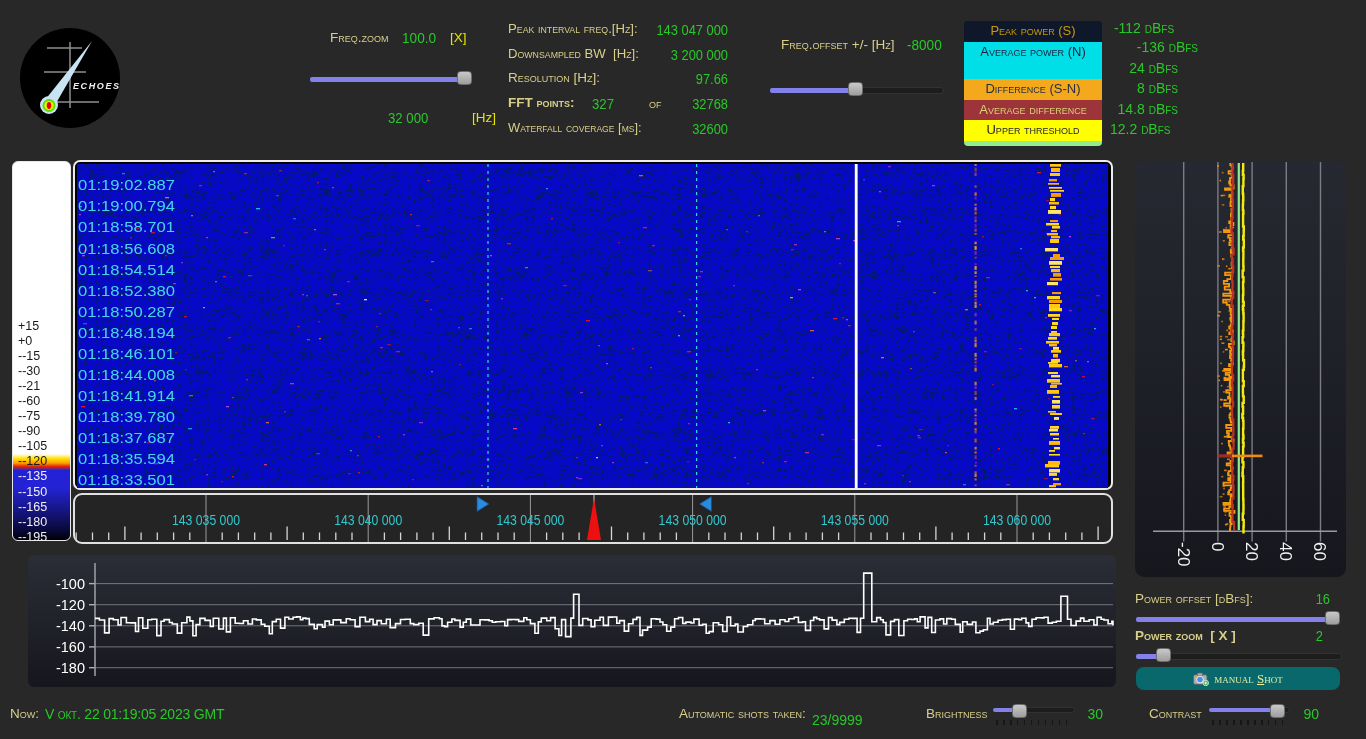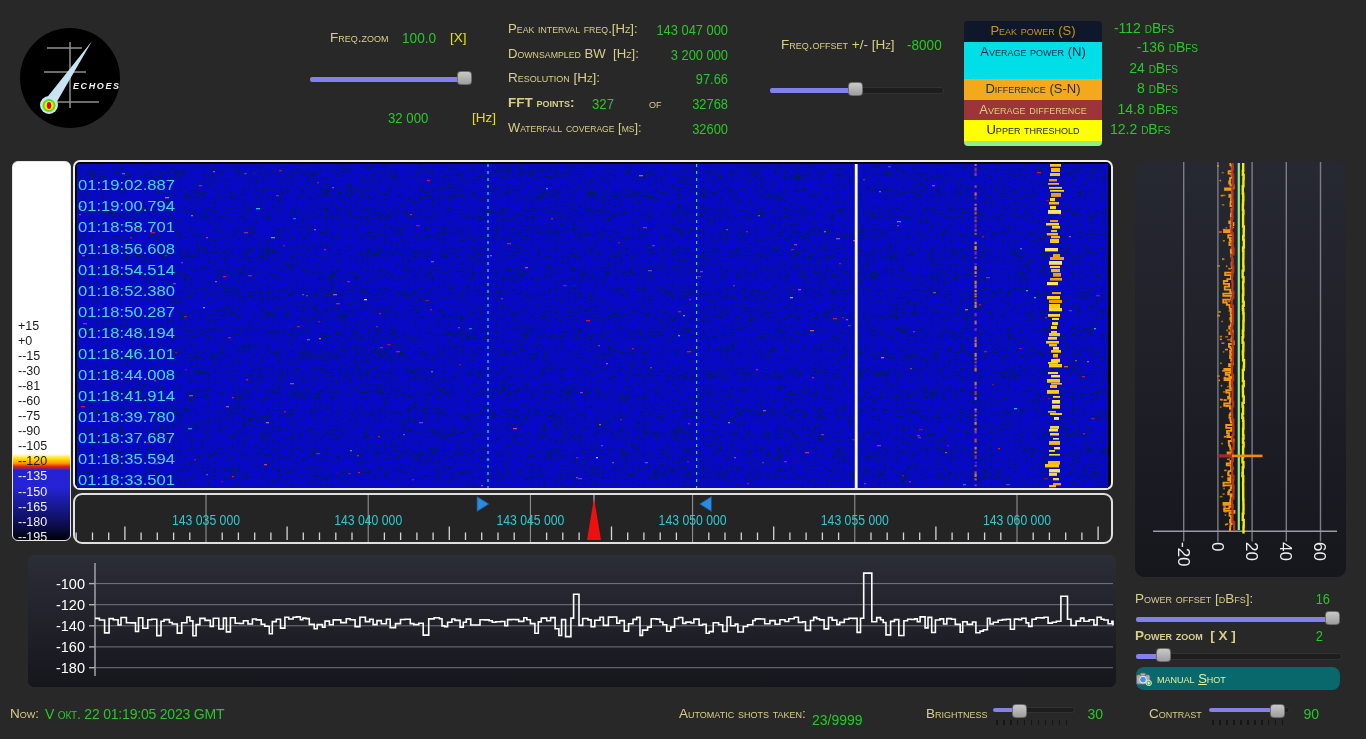--- a/index.html
+++ b/index.html
@@ -87,21 +87,21 @@
 <div class="gv" style="left:1110px;top:80px;width:68px;text-align:right;">8 dBfs</div>
 <div class="gv" style="left:1110px;top:100.5px;width:68px;text-align:right;">14.8 dBfs</div>
 <div class="gv" style="left:1110px;top:121px;width:68px;text-align:left;">12.2 dBfs</div>
 
 <div style="position:absolute;left:11.5px;top:161px;width:59px;height:380px;border-radius:6px;overflow:hidden;border:1.5px solid #e8e8e8;
 background:linear-gradient(to bottom,#ffffff 0%,#ffffff 77.2%,#ffe000 78.5%,#ff9800 79.7%,#e82800 80.5%,#2222d4 81.6%,#2424d6 86%,#0a0a40 97%,#000006 100%);">
 <div style="position:absolute;left:5.5px;top:156.8px;font:12.5px 'Liberation Sans',sans-serif;color:#1a1a1a;">+15</div>
     <div style="position:absolute;left:5.5px;top:171.9px;font:12.5px 'Liberation Sans',sans-serif;color:#1a1a1a;">+0</div>
     <div style="position:absolute;left:5.5px;top:186.9px;font:12.5px 'Liberation Sans',sans-serif;color:#1a1a1a;">--15</div>
     <div style="position:absolute;left:5.5px;top:202.0px;font:12.5px 'Liberation Sans',sans-serif;color:#1a1a1a;">--30</div>
-    <div style="position:absolute;left:5.5px;top:217.0px;font:12.5px 'Liberation Sans',sans-serif;color:#1a1a1a;">--81</div>
+    <div style="position:absolute;left:5.5px;top:217.0px;font:12.5px 'Liberation Sans',sans-serif;color:#1a1a1a;">--21</div>
     <div style="position:absolute;left:5.5px;top:232.1px;font:12.5px 'Liberation Sans',sans-serif;color:#1a1a1a;">--60</div>
     <div style="position:absolute;left:5.5px;top:247.2px;font:12.5px 'Liberation Sans',sans-serif;color:#1a1a1a;">--75</div>
     <div style="position:absolute;left:5.5px;top:262.2px;font:12.5px 'Liberation Sans',sans-serif;color:#1a1a1a;">--90</div>
     <div style="position:absolute;left:5.5px;top:277.3px;font:12.5px 'Liberation Sans',sans-serif;color:#1a1a1a;">--105</div>
     <div style="position:absolute;left:5.5px;top:292.3px;font:12.5px 'Liberation Sans',sans-serif;color:#1a1a1a;">--120</div>
     <div style="position:absolute;left:5.5px;top:307.4px;font:12.5px 'Liberation Sans',sans-serif;color:#f0f0f0;">--135</div>
     <div style="position:absolute;left:5.5px;top:322.5px;font:12.5px 'Liberation Sans',sans-serif;color:#f0f0f0;">--150</div>
     <div style="position:absolute;left:5.5px;top:337.5px;font:12.5px 'Liberation Sans',sans-serif;color:#f0f0f0;">--165</div>
     <div style="position:absolute;left:5.5px;top:352.6px;font:12.5px 'Liberation Sans',sans-serif;color:#f0f0f0;">--180</div>
     <div style="position:absolute;left:5.5px;top:367.6px;font:12.5px 'Liberation Sans',sans-serif;color:#f0f0f0;">--195</div>
@@ -675,21 +675,21 @@
 <div class="handle" style="left:189px;"></div>
   </div>
 <div class="lb" style="left:1135px;top:628px;font-weight:bold;">Power zoom&nbsp; [ X ]</div>
 <div class="gv big sxr" style="left:1283px;top:627px;width:40px;text-align:right;">2</div>
 <div class="slider" style="left:1136px;top:645px;width:205px;height:19px;">
 <div class="groove" style="width:28px;right:auto;"></div>
     <div class="groove2" style="left:28px;"></div>
 <div class="handle" style="left:20px;"></div>
   </div>
 
-<div style="position:absolute;left:1136px;top:667px;width:204px;height:23px;background:#09686c;border-radius:8px;color:#e6efa2;font-size:13px;font-variant:small-caps;line-height:23px;">
+<div style="position:absolute;left:1136px;top:667px;width:204px;height:23px;background:#09686c;border-radius:8px;color:#e6efa2;text-align:center;font-size:13px;font-variant:small-caps;line-height:23px;font-family:Liberation Serif, serif;">
 <svg width="16" height="14" viewBox="0 0 16 14" style="vertical-align:-2.5px;margin-right:5px;">
       <rect x="0.5" y="2.8" width="13.5" height="9.5" rx="1.6" fill="#a9adb6" stroke="#5a5e68" stroke-width="0.8"></rect>
       <rect x="4.2" y="1" width="5.4" height="3" rx="1" fill="#a9adb6" stroke="#5a5e68" stroke-width="0.8"></rect>
       <rect x="2" y="3.6" width="2.4" height="1.6" rx="0.5" fill="#f0a020"></rect>
       <circle cx="7" cy="7.6" r="3.4" fill="#4a90e0" stroke="#e8f0f8" stroke-width="1"></circle>
       <circle cx="12.8" cy="11" r="2.7" fill="#2fae3f" stroke="#fff" stroke-width="0.7"></circle>
       <path d="M12.8,9.5 v3 M11.3,11 h3" stroke="#fff" stroke-width="0.9"></path>
     </svg>manual <u>S</u>hot</div>
 
 <div class="lb" style="left:10px;top:706px;">Now:</div>

